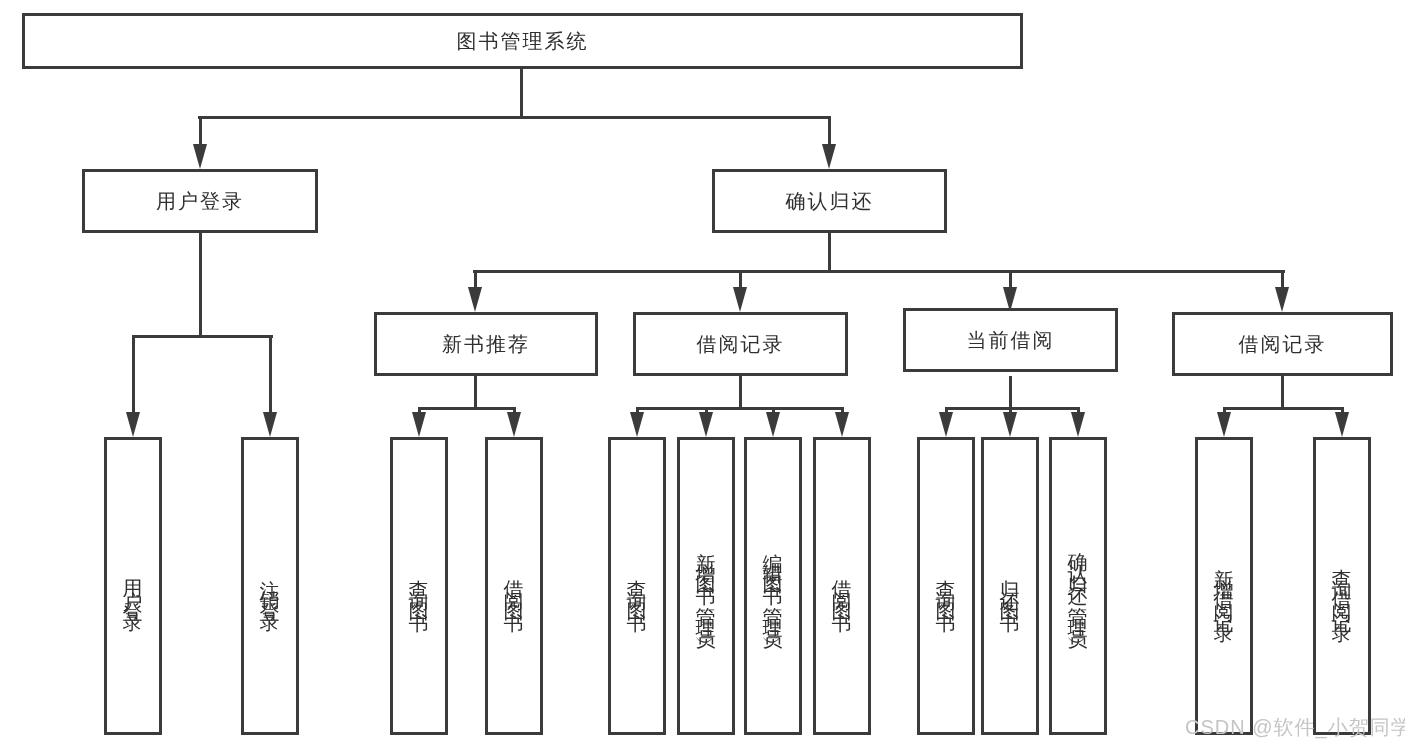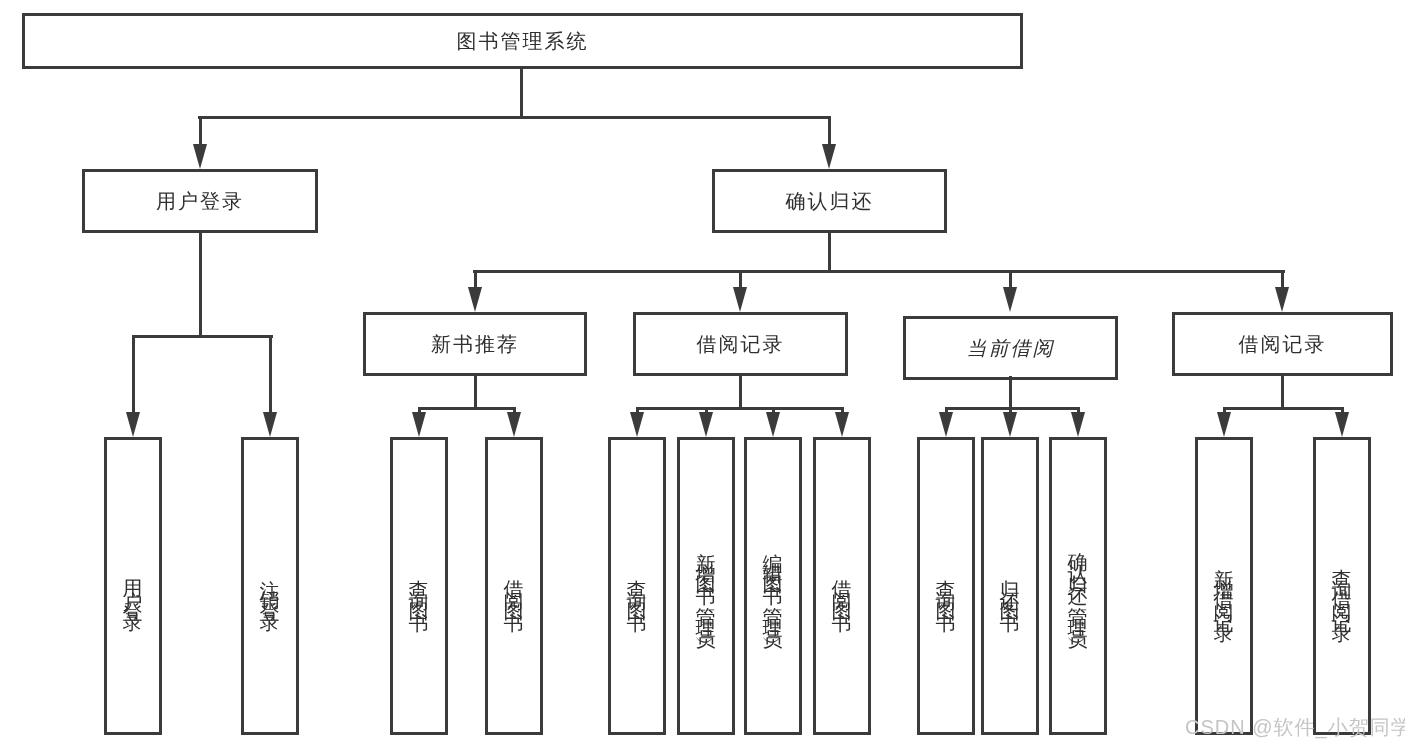--- a/index.html
+++ b/index.html
@@ -57,27 +57,27 @@
   <div class="line" style="left:473px; top:270px; width:812px; height:3px;"></div>
   <div class="line" style="left:474px; top:270px; width:3px; height:20px;"></div>
   <div class="arrow" style="left:468px; top:287px;"></div>
   <div class="line" style="left:739px; top:270px; width:3px; height:20px;"></div>
   <div class="arrow" style="left:733px; top:287px;"></div>
   <div class="line" style="left:1009px; top:270px; width:3px; height:20px;"></div>
   <div class="arrow" style="left:1003px; top:287px;"></div>
   <div class="line" style="left:1281px; top:270px; width:3px; height:20px;"></div>
   <div class="arrow" style="left:1275px; top:287px;"></div>
 
-  <div class="hbox" style="left:363px; top:312px; width:224px; height:64px;">
+  <div class="hbox" style="left:374px; top:312px; width:224px; height:64px;">
     <span>新书推荐</span>
   </div>
   <div class="hbox" style="left:633px; top:312px; width:215px; height:64px;">
     <span>借阅记录</span>
   </div>
-  <div class="hbox" style="left:903px; top:316px; width:215px; height:64px;font-style:italic;">
+  <div class="hbox" style="left:903px; top:308px; width:215px; height:64px;">
     <span>当前借阅</span>
   </div>
   <div class="hbox" style="left:1172px; top:312px; width:221px; height:64px;">
     <span>借阅记录</span>
   </div>
 
   <div class="line" style="left:474px; top:376px; width:3px; height:33px;"></div>
   <div class="line" style="left:418px; top:407px; width:98px; height:3px;"></div>
   <div class="line" style="left:418px; top:407px; width:3px; height:10px;"></div>
   <div class="arrow" style="left:412px; top:412px;"></div>

